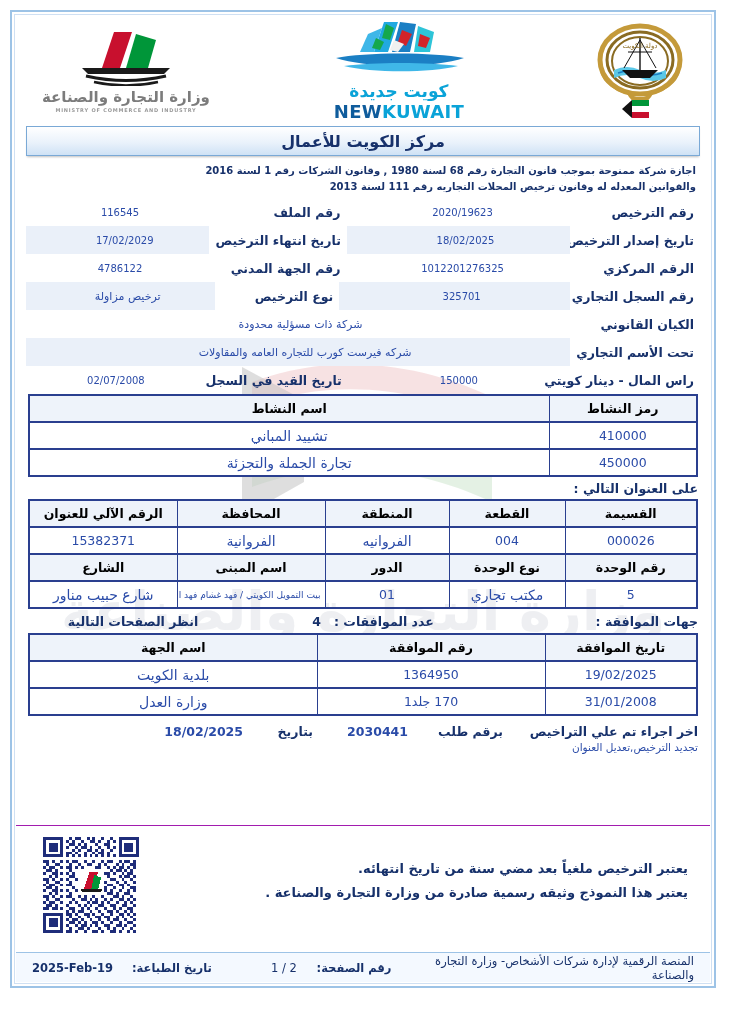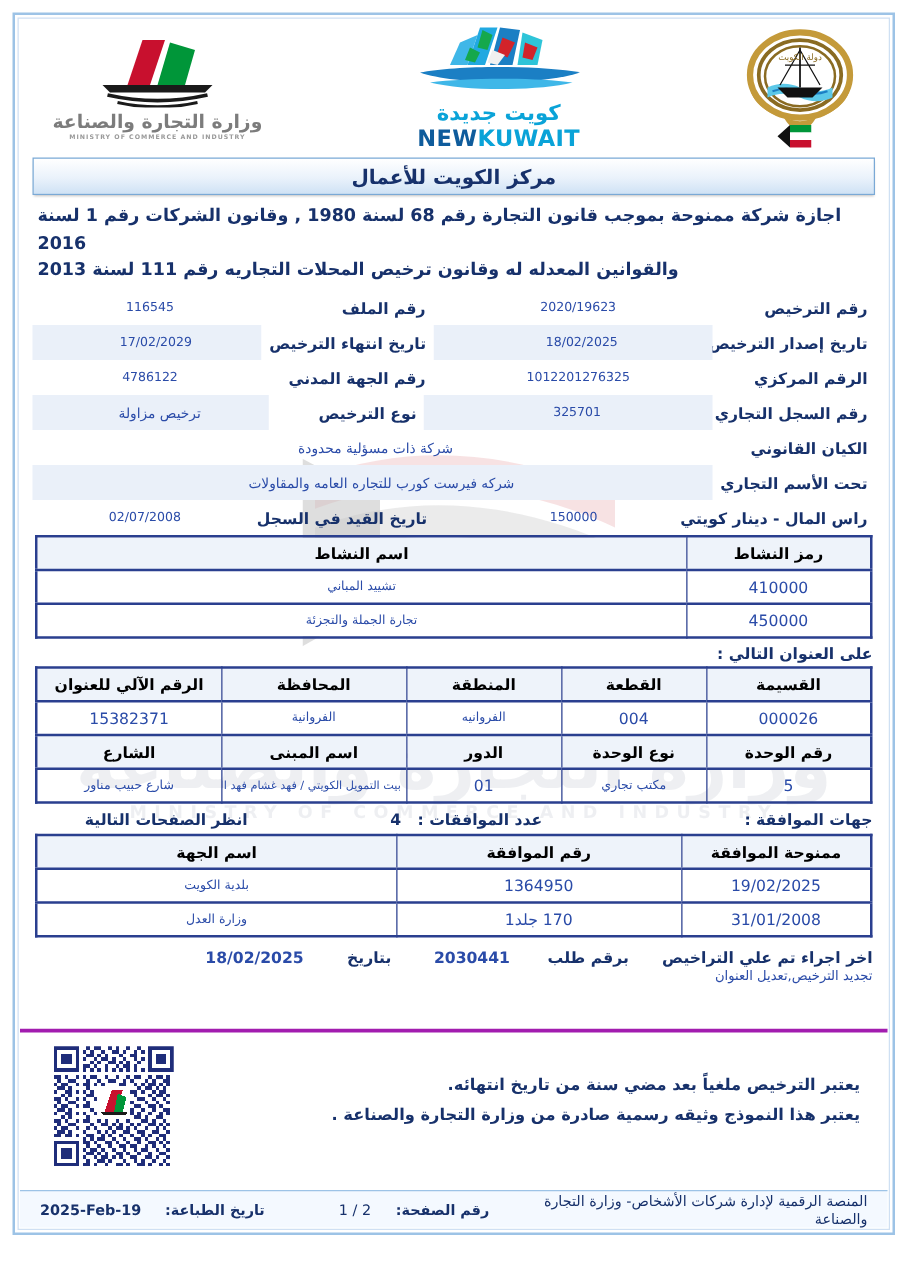--- a/index.html
+++ b/index.html
@@ -127,23 +127,23 @@
   }
   .title-bar .t {
     font-size: 16px;
     font-weight: bold;
     color: #17316b;
   }
 
   .legal-note {
     position: relative;
     z-index: 2;
-    text-align: left;
-    color: #17316b;
-    font-size: 14px;
+    text-align: right;
+    color: #17316b;
+    font-size: 10px;
     font-weight: bold;
     line-height: 1.55;
     margin: 7px 18px 4px 18px;
   }
 
   
   .fields {
     position: relative;
     z-index: 2;
     margin: 4px 14px 0 14px;
@@ -214,21 +214,21 @@
     background: #eef3fa;
     color: #000000;
     font-size: 12.5px;
     font-weight: bold;
   }
   table.doc td {
     background: #ffffff;
     color: #2a4ba8;
     font-size: 12.5px;
   }
-  table.doc td.ar { font-size: 10px; }
+  table.doc td.ar { font-size: 14px; }
   table.doc td.bg, table.doc th.bg { background: transparent; }
   table.doc.act { border: 2px solid #2a3f8f; }
   table.doc tr.sep td, table.doc tr.sep th { border-bottom: 2px solid #2a3f8f; }
 
   
   .appr-meta {
     position: relative;
     z-index: 2;
     margin: 5px 16px 4px 16px;
     display: flex;
@@ -266,21 +266,21 @@
 
   
   .bottom-block {
     position: absolute;
     left: 4px; right: 4px;
     bottom: 42px;
     height: 118px;
     z-index: 2;
     display: flex;
     align-items: center;
-    border-top: 3px solid #a21caf;
+    border-top: 1px solid #a21caf;
   }
   .disc {
     flex: 1;
     padding: 0 22px 0 0;
     text-align: right;
   }
   .disc p {
     margin: 0 0 9px 0;
     font-size: 13px;
     font-weight: bold;
@@ -512,21 +512,21 @@
   </div>
 
   <table class="doc act">
     <colgroup>
         <col style="width:152px">
         <col style="width:228px">
         <col>
       </colgroup>
     <tbody>
       <tr class="sep">
-        <th>ممنوحة الموافقة</th>
+        <th>تاريخ الموافقة</th>
         <th>رقم الموافقة</th>
         <th>اسم الجهة</th>
       </tr>
       <tr class="sep">
         <td>19/02/2025</td>
         <td>1364950</td>
         <td class="ar">بلدية الكويت</td>
       </tr>
       <tr>
         <td>31/01/2008</td>

